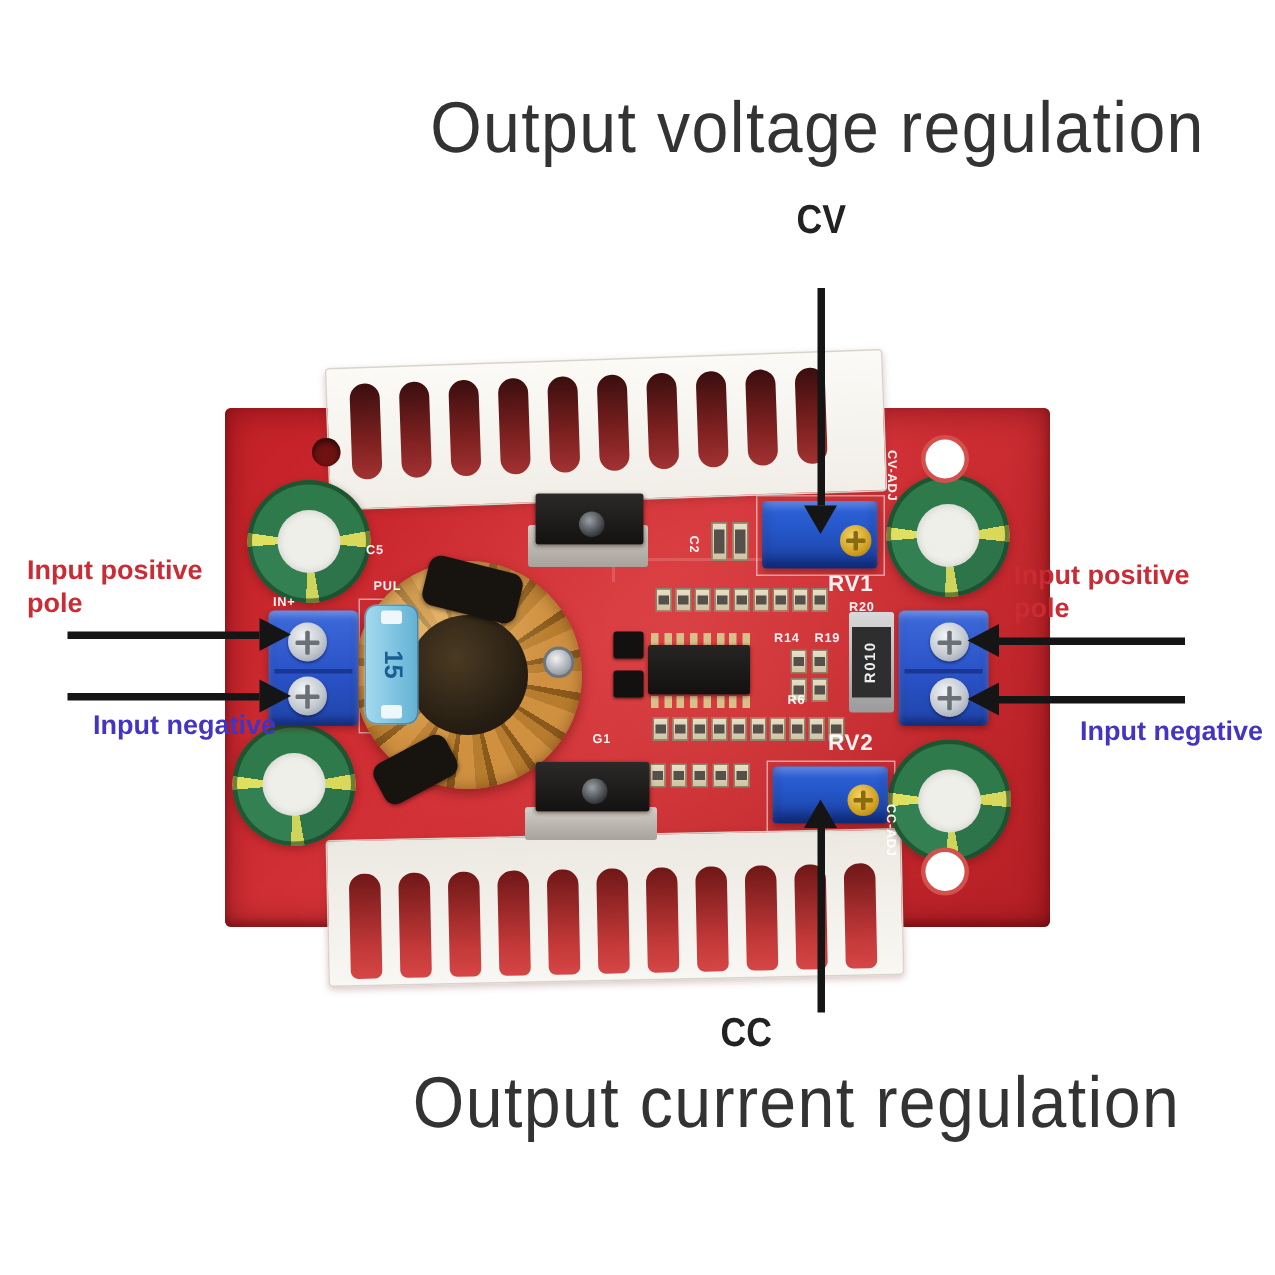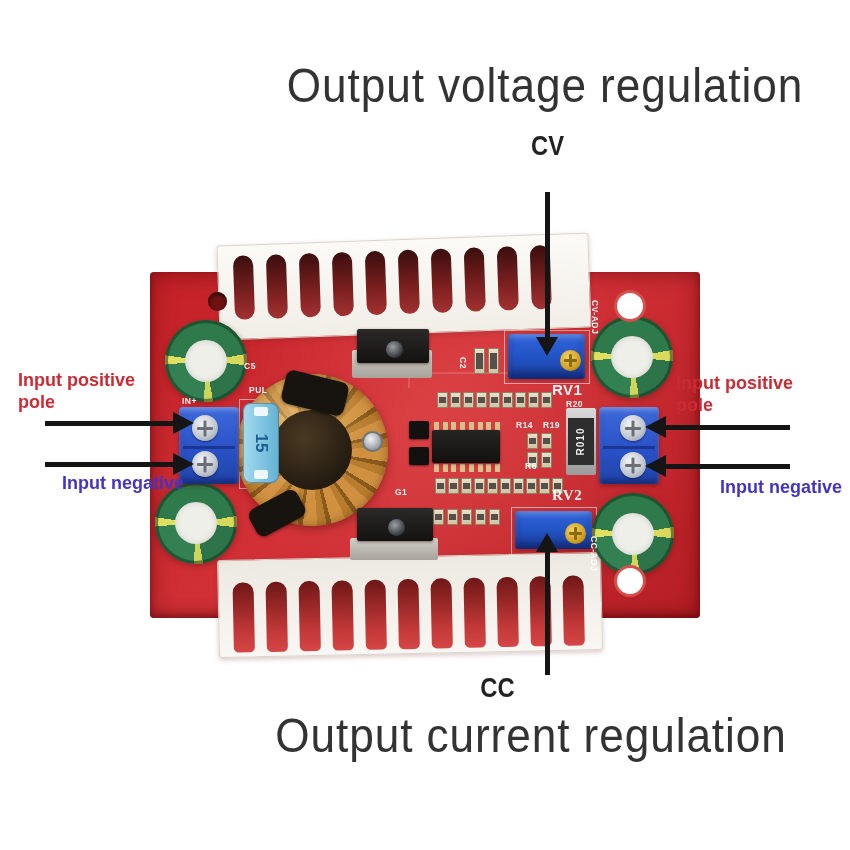--- a/index.html
+++ b/index.html
@@ -322,21 +322,21 @@
 
   <div class="hole hole-w" style="left:614px;top:290px;"></div>
   <div class="hole hole-w" style="left:614px;top:565px;"></div>
   <div class="hole hole-d" style="left:208px;top:292px;"></div>
 
   <div class="silk" style="left:552px;top:381px;">RV1</div>
   <div class="silk silk-sm" style="left:566px;top:399px;">R20</div>
   <div class="silk silk-sm" style="left:516px;top:420px;">R14</div>
   <div class="silk silk-sm" style="left:543px;top:420px;">R19</div>
   <div class="silk silk-sm" style="left:525px;top:461px;text-align:center;">R6</div>
-  <div class="silk" style="left:552px;top:487px;font-family:Liberation Serif, serif;">RV2</div>
+  <div class="silk" style="left:552px;top:487px;">RV2</div>
   <div class="silk silk-sm silk-rot" style="left:457px;top:358px;">C2</div>
   <div class="silk silk-sm" style="left:395px;top:487px;">G1</div>
   <div class="silk silk-sm" style="left:249px;top:385px;text-align:center;">PUL</div>
   <div class="silk silk-sm" style="left:182px;top:396px;">IN+</div>
   <div class="silk silk-sm" style="left:244px;top:361px;">C5</div>
   <div class="silk silk-sm silk-rot" style="left:574px;top:316px;width:42px;">CV-ADJ</div>
   <div class="silk silk-sm silk-rot" style="left:573px;top:552px;width:42px;">CC-ADJ</div>
 
 </div>
 

